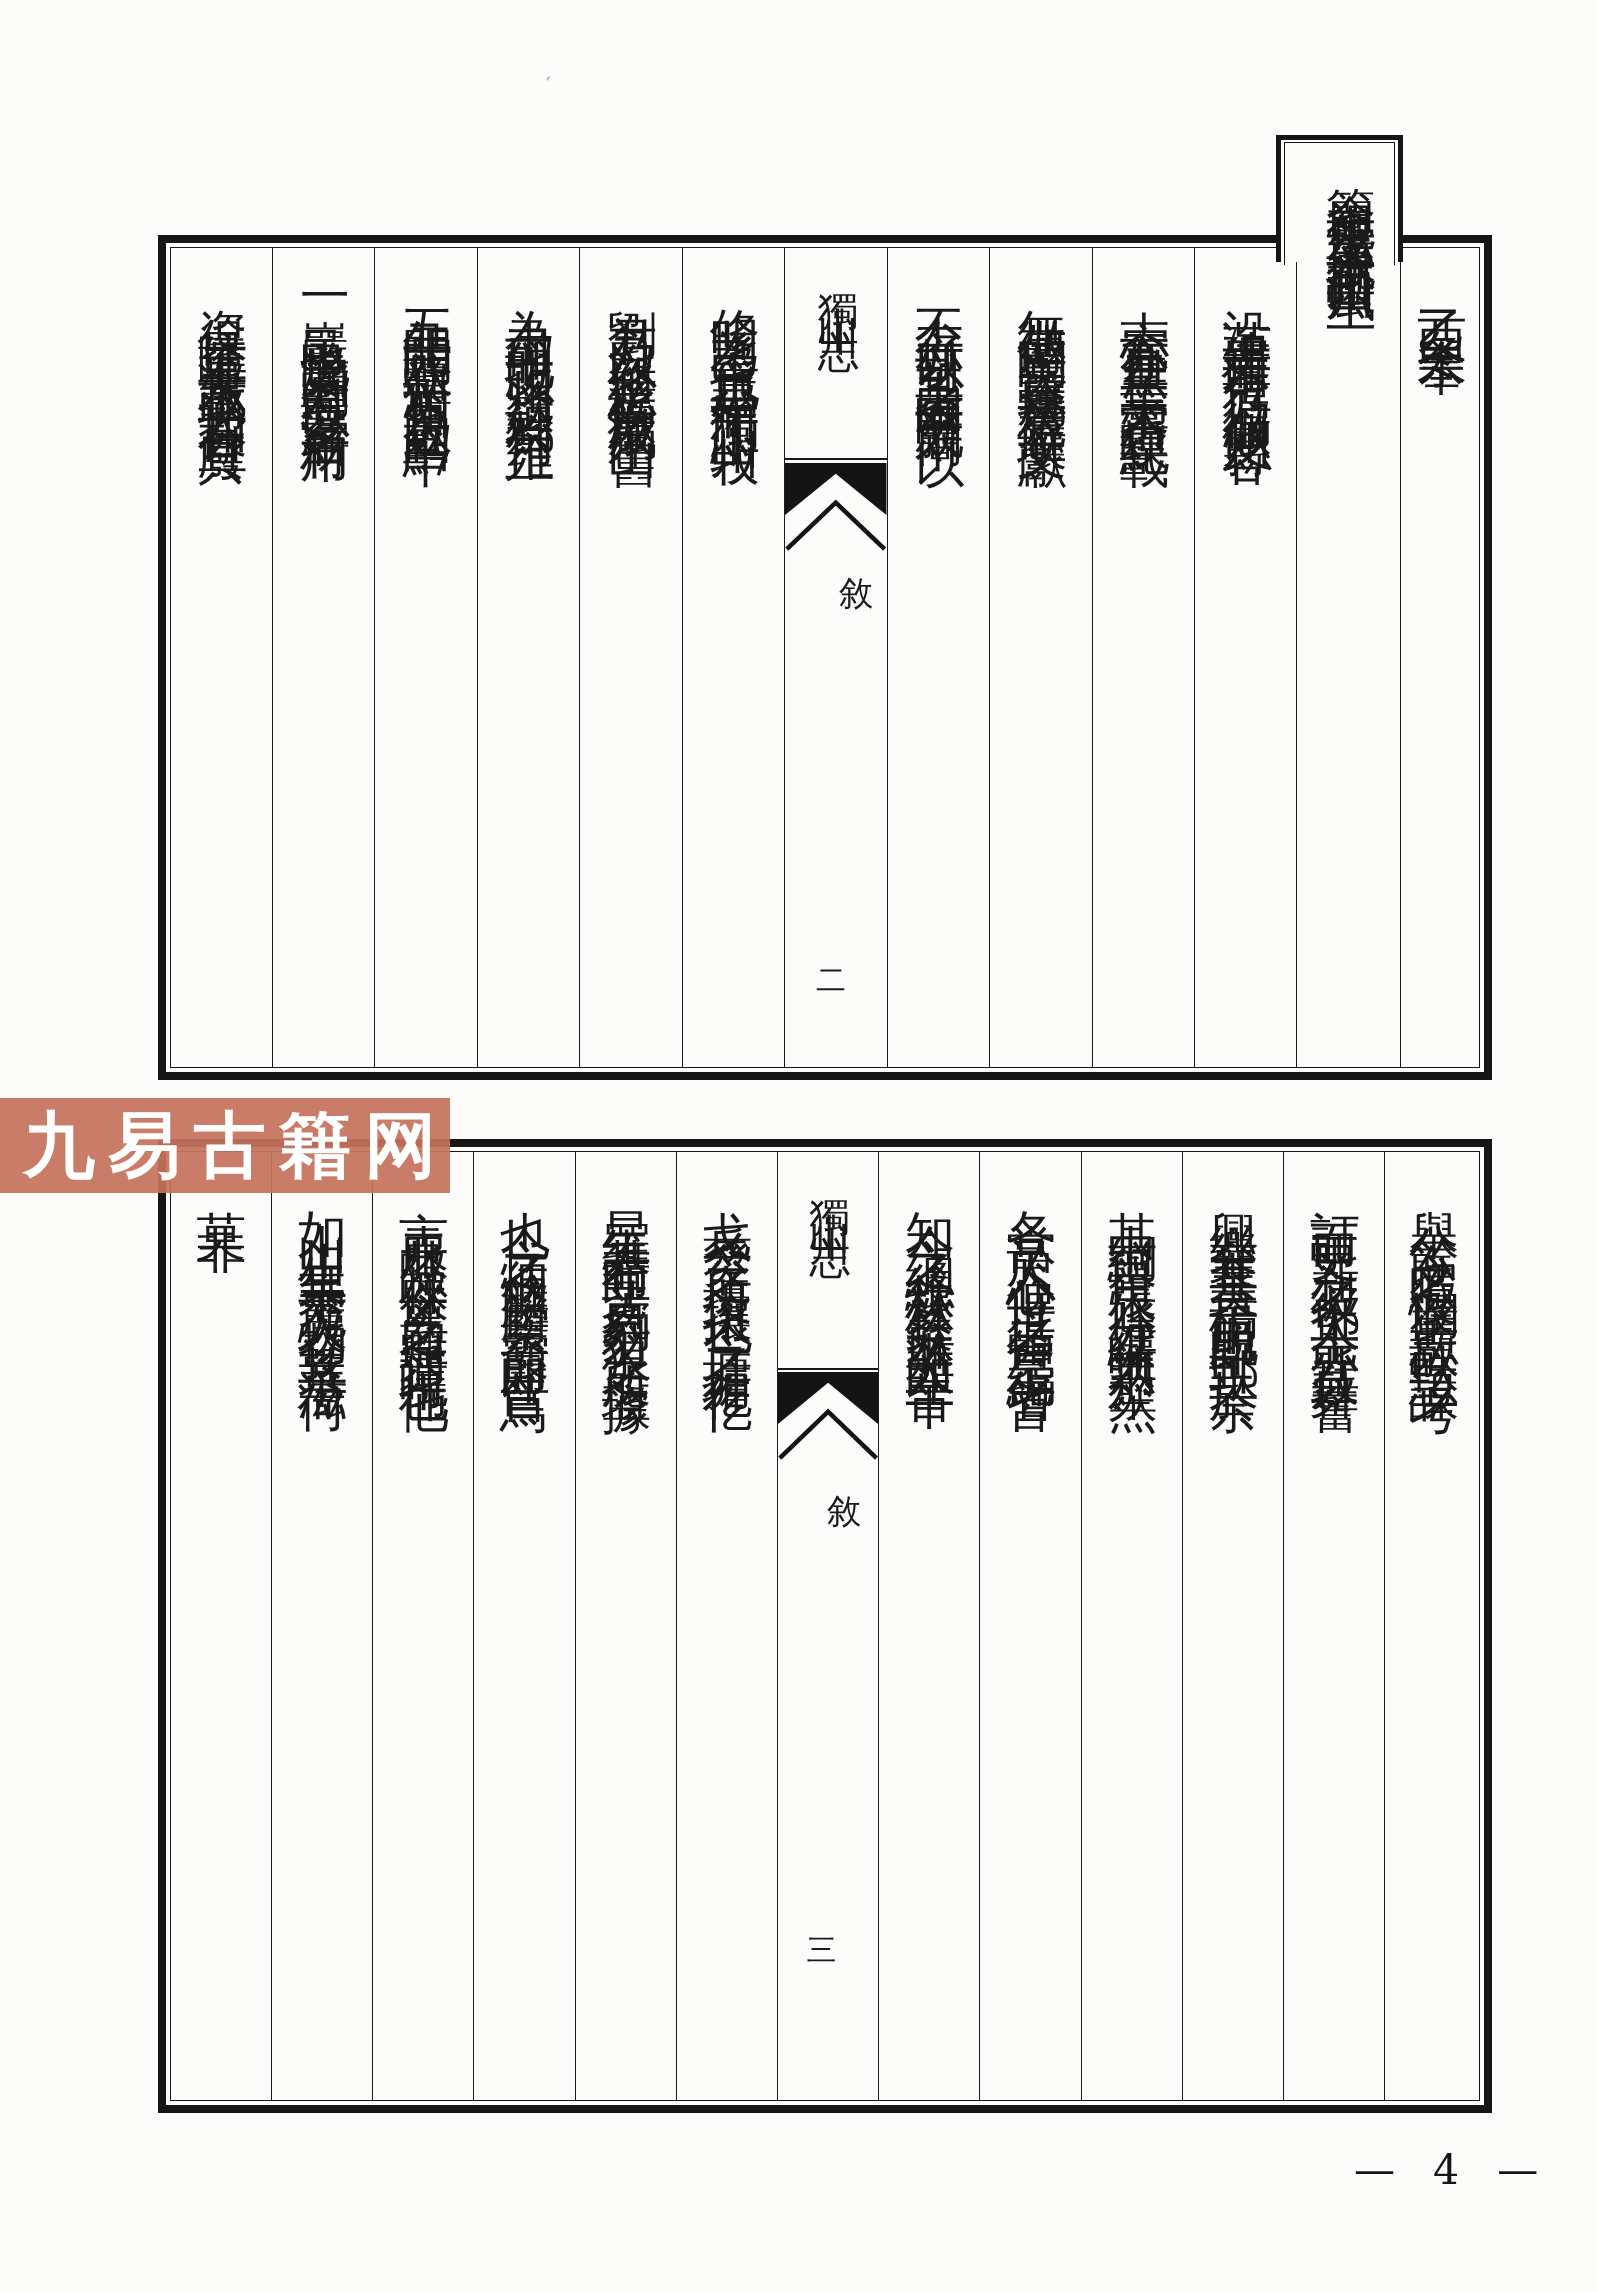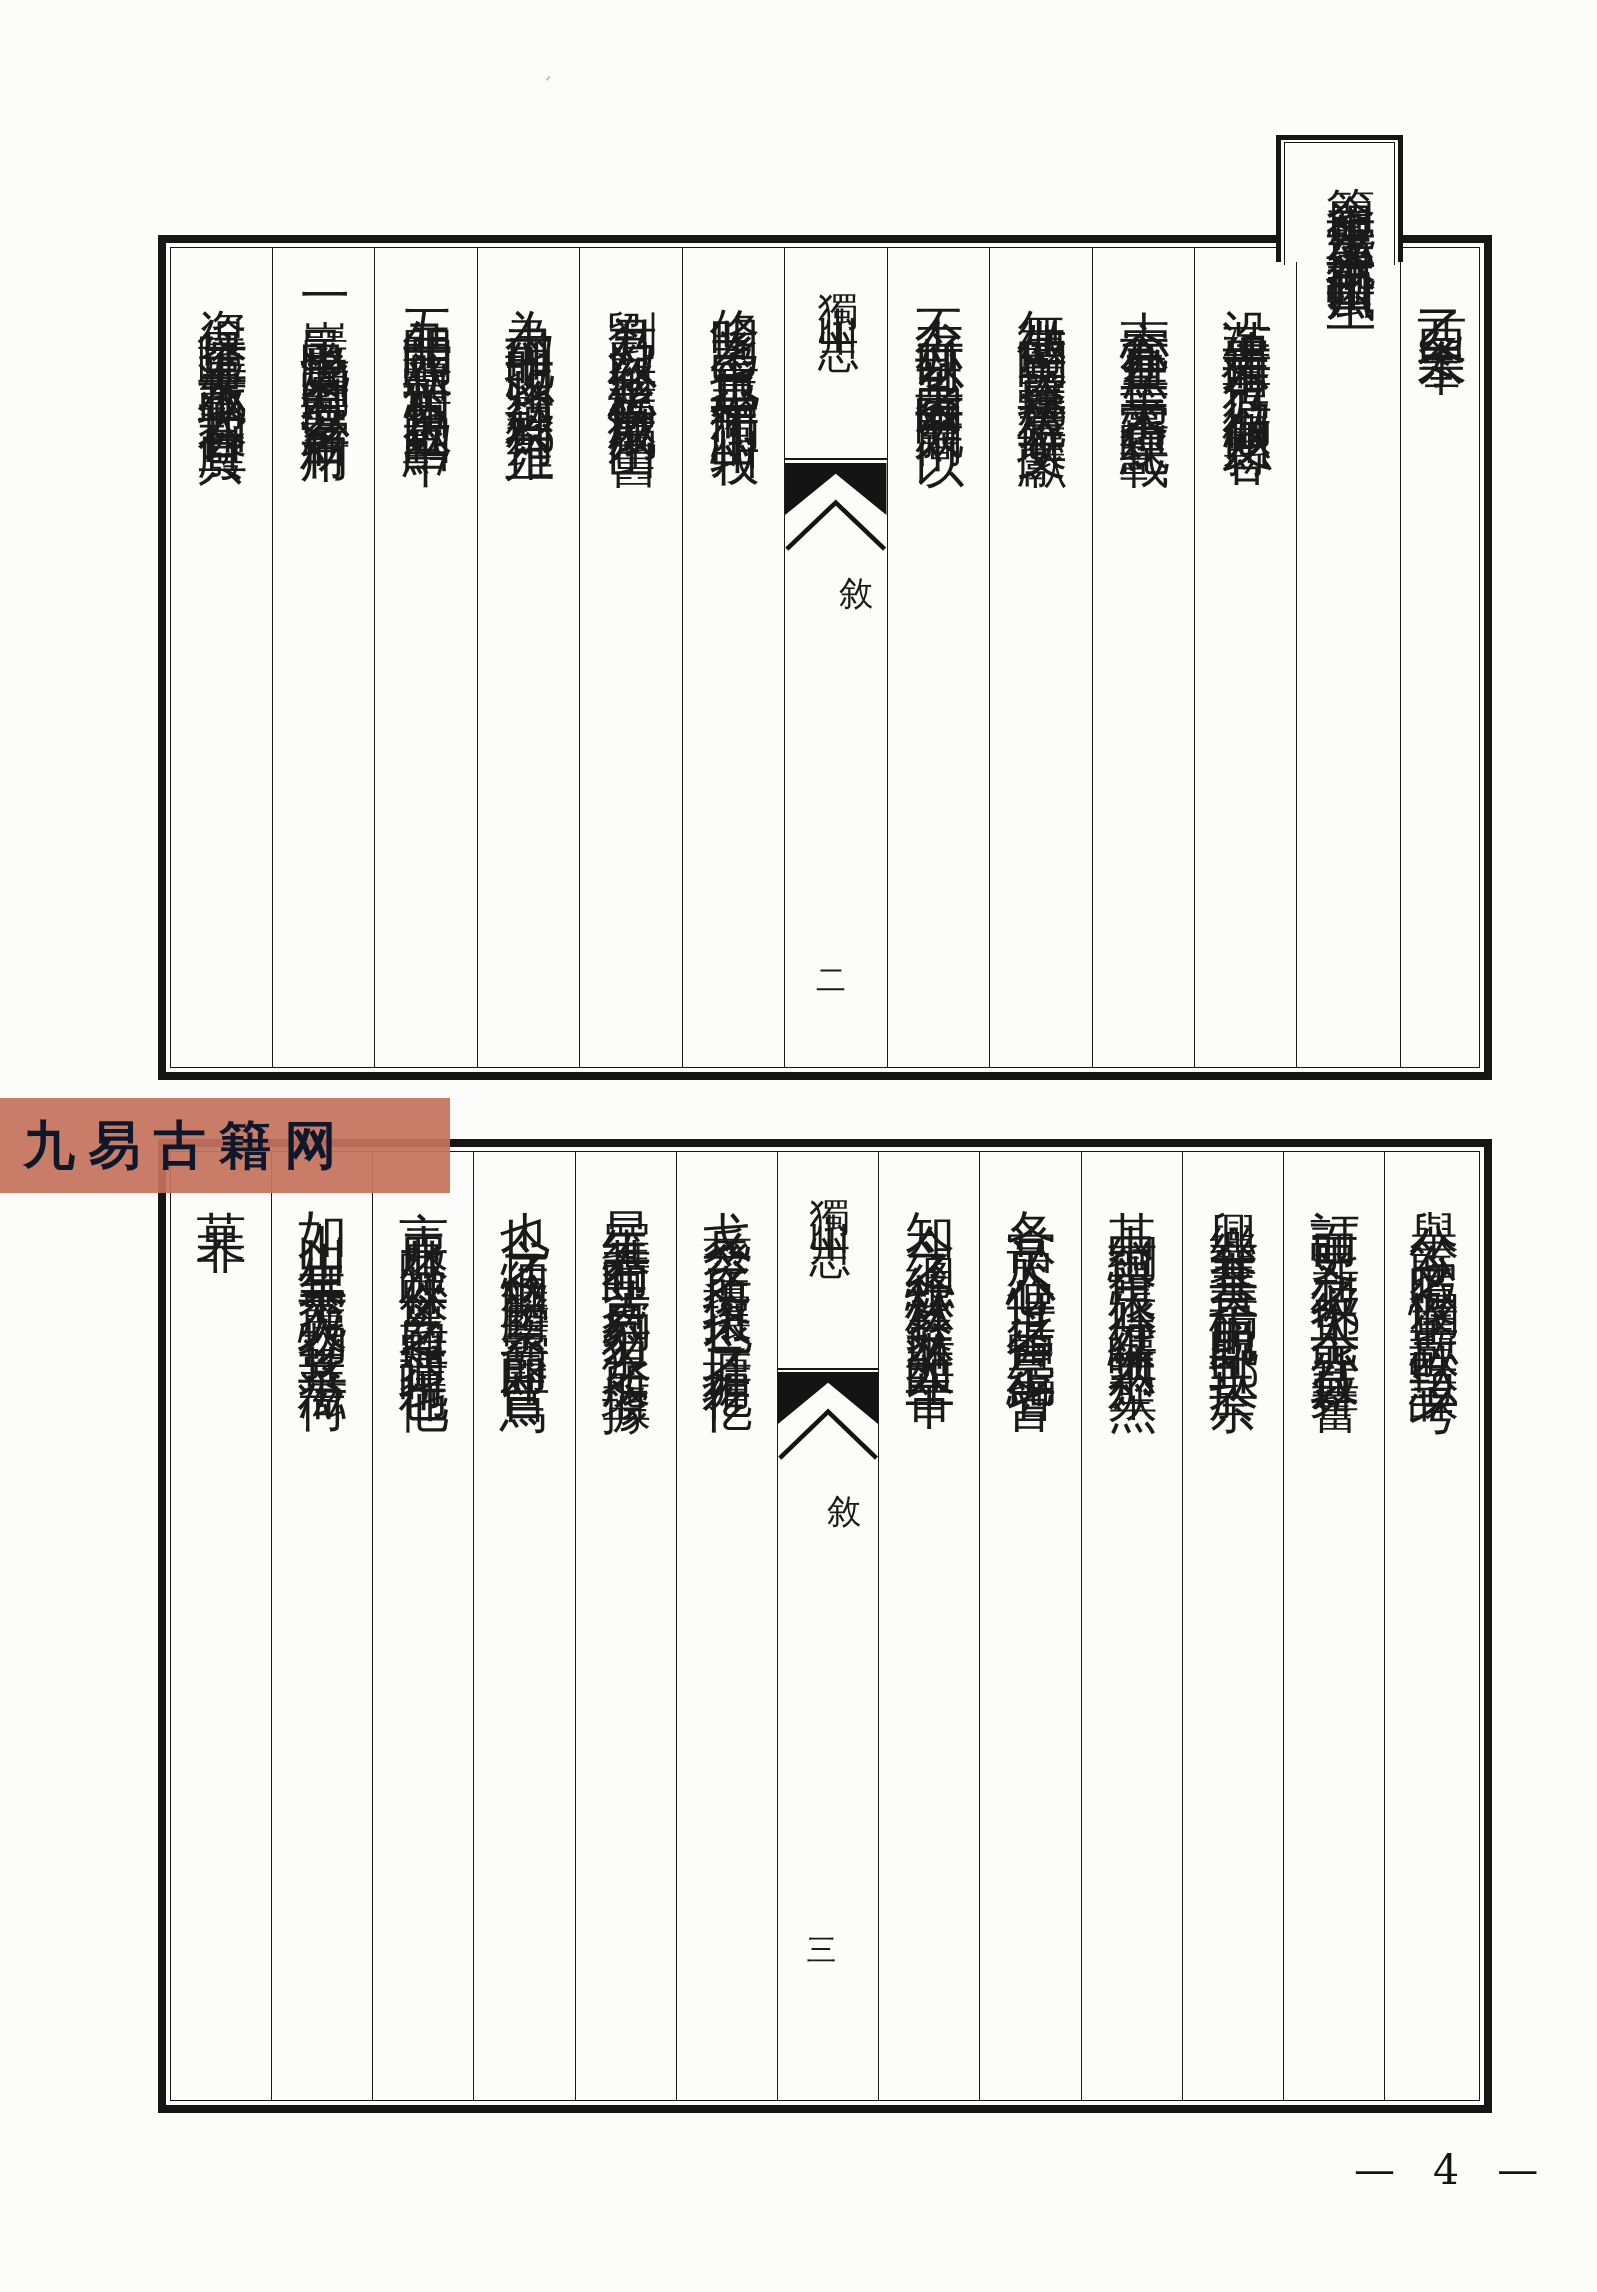--- a/index.html
+++ b/index.html
@@ -46,21 +46,21 @@
   .b2 .spine-section{top:310px;}
   .spine-folio{position:absolute;top:682px;left:0;right:0;text-align:center;
                font-size:30px;color:#1a1a1a;}
   .b2 .spine-folio{top:748px;}
 
   
   .watermark{position:absolute;left:0;top:1098px;width:450px;height:95px;
              background:rgba(197,115,92,0.93);z-index:20;
              display:flex;align-items:center;padding-left:23px;box-sizing:border-box;
              font-family:"DejaVu Sans","Liberation Sans",sans-serif;
-             font-weight:700;font-size:52px;letter-spacing:13.4px;color:#0f172a;
+             font-weight:700;font-size:72px;letter-spacing:13.4px;color:#ffffff;
              white-space:nowrap;overflow:hidden;}
 
   
   .page-number{position:absolute;left:1354px;top:2146px;font-size:41px;color:#141414;
                letter-spacing:12.5px;white-space:nowrap;}
 
   
   .speck{position:absolute;left:543px;top:72px;font-size:19.7px;color:#b5b5b5;
          transform:rotate(18deg);}
 </style>

